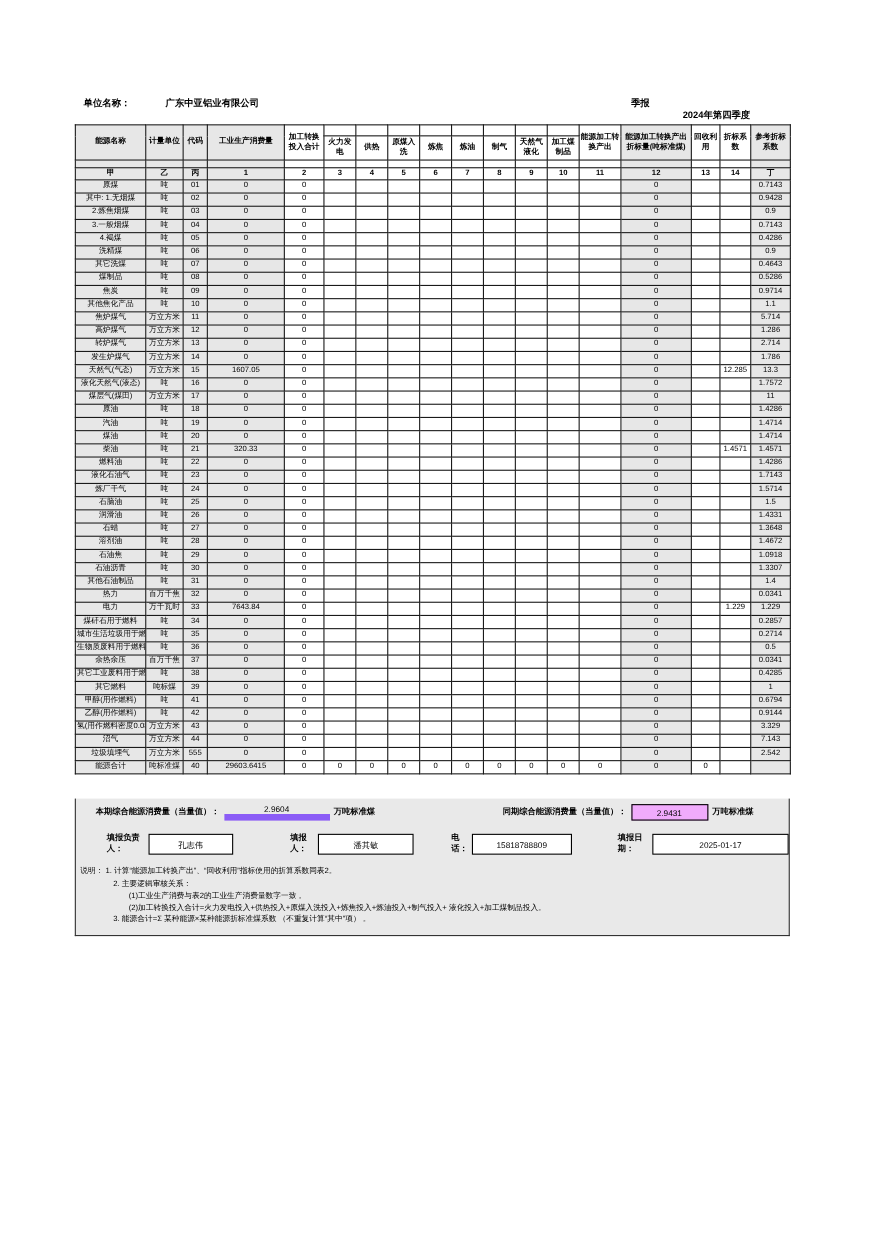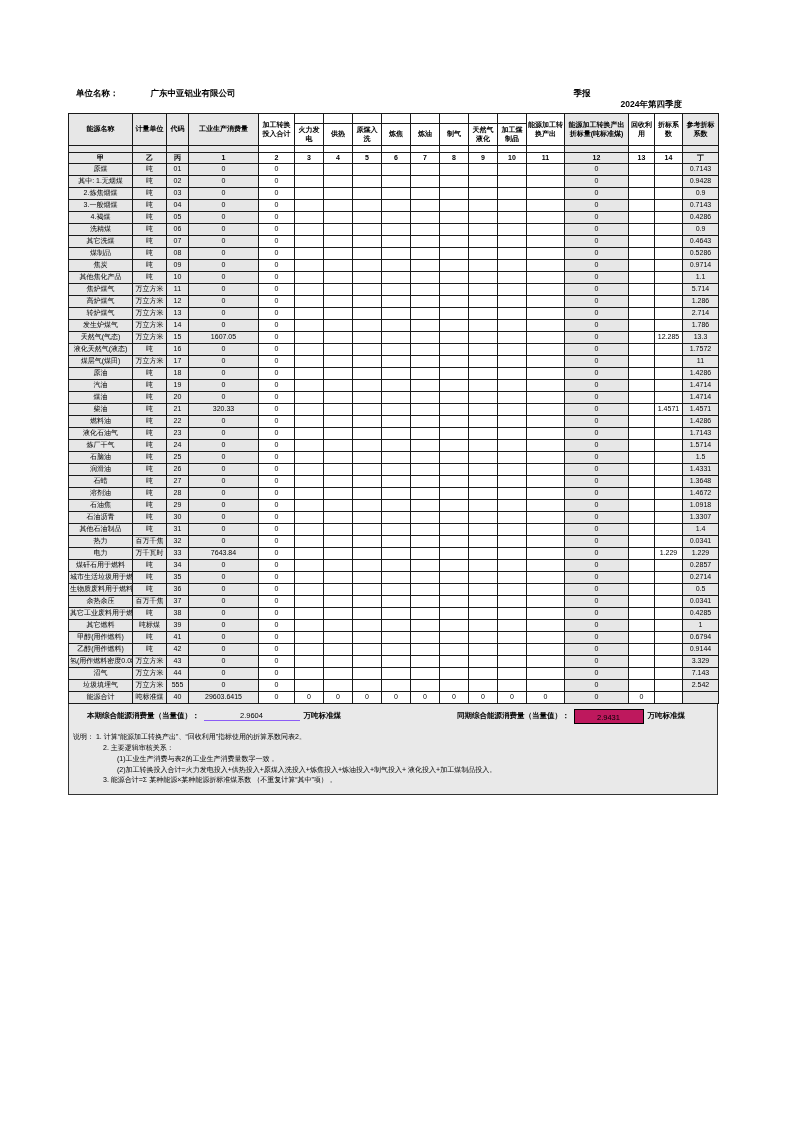--- a/index.html
+++ b/index.html
@@ -16,25 +16,25 @@
   th, td { border:1px solid #1a1a1a; font-size:7px; line-height:1.15;
            text-align:center; vertical-align:middle; padding:0 1px; overflow:hidden; }
   thead th { font-weight:bold; word-break:break-all; padding:1px; }
   tr.h1 th.subtop { height:10px; }
   tr.h2 th { height:22px; }
   tr.spacer td { height:7px; }
   tr.coderow td { height:11px; font-weight:bold; }
   tbody tr.datarow td { height:12px; white-space:nowrap; }
   .shade { background:#e7e7e7; }
 
-  .bottom { width:650px; background:#e9e9e9; border:1px solid #333; border-top:none; font-size:7.5px; }
+  .bottom { width:650px; background:#e9e9e9; border:1px solid #333; border-top:none; font-size:7.5px;margin-top:22px; }
   .summary-row { display:flex; align-items:center; height:24px; padding-left:18px; font-weight:bold; }
-  .uline-box { display:inline-block; width:96px; border-bottom:1px solid #8b5cf6; text-align:center;
+  .uline-box { display:inline-block; width:96px; border-bottom:6px solid #8b5cf6; text-align:center;
                font-weight:normal; margin:0 4px; }
-  .val-box { display:inline-block; background:#be185d; border:1px solid #000; text-align:center;
+  .val-box { display:inline-block; background:#f0abfc; border:1px solid #000; text-align:center;
              font-weight:normal; height:15px; line-height:15px; margin:0 4px; }
   .w70 { width:70px; }
   .summary-sep { margin-left:116px; }
   .sign-row { display:flex; align-items:center; height:34px; padding-left:28px; font-weight:bold; }
   .sign-box { display:inline-block; background:#fff; border:1px solid #000; text-align:center;
               font-weight:normal; height:19px; line-height:19px; }
   .bx90 { width:92px; margin-right:52px; }
   .bx100 { width:104px; margin-right:34px; }
   .bx110 { width:108px; margin-right:42px; }
   .bx140 { width:148px; }
@@ -1056,20 +1056,30 @@
 
   <div class="bottom">
     <div class="summary-row">
       <span>本期综合能源消费量（当量值）：</span>
       <span class="uline-box">2.9604</span>
       <span>万吨标准煤</span>
       <span class="summary-sep">同期综合能源消费量（当量值）：</span>
       <span class="val-box w70">2.9431</span>
       <span>万吨标准煤</span>
     </div>
+    <div class="sign-row">
+      <span>填报负责人：</span>
+      <span class="sign-box bx90">孔志伟</span>
+      <span>填报人：</span>
+      <span class="sign-box bx100">潘其敏</span>
+      <span>电话：</span>
+      <span class="sign-box bx110">15818788809</span>
+      <span>填报日期：</span>
+      <span class="sign-box bx140">2025-01-17</span>
+    </div>
     <div class="notes">
         <div class="note-line">说明：  1. 计算“能源加工转换产出”、“回收利用”指标使用的折算系数同表2。</div>
         <div class="note-line">2. 主要逻辑审核关系：</div>
         <div class="note-line">(1)工业生产消费与表2的工业生产消费量数字一致 。</div>
         <div class="note-line">(2)加工转换投入合计=火力发电投入+供热投入+原煤入洗投入+炼焦投入+炼油投入+制气投入+ 液化投入+加工煤制品投入。</div>
         <div class="note-line">3. 能源合计=Σ 某种能源×某种能源折标准煤系数 （不重复计算“其中”项） 。</div>
       </div>
   </div>
 </div>
 

